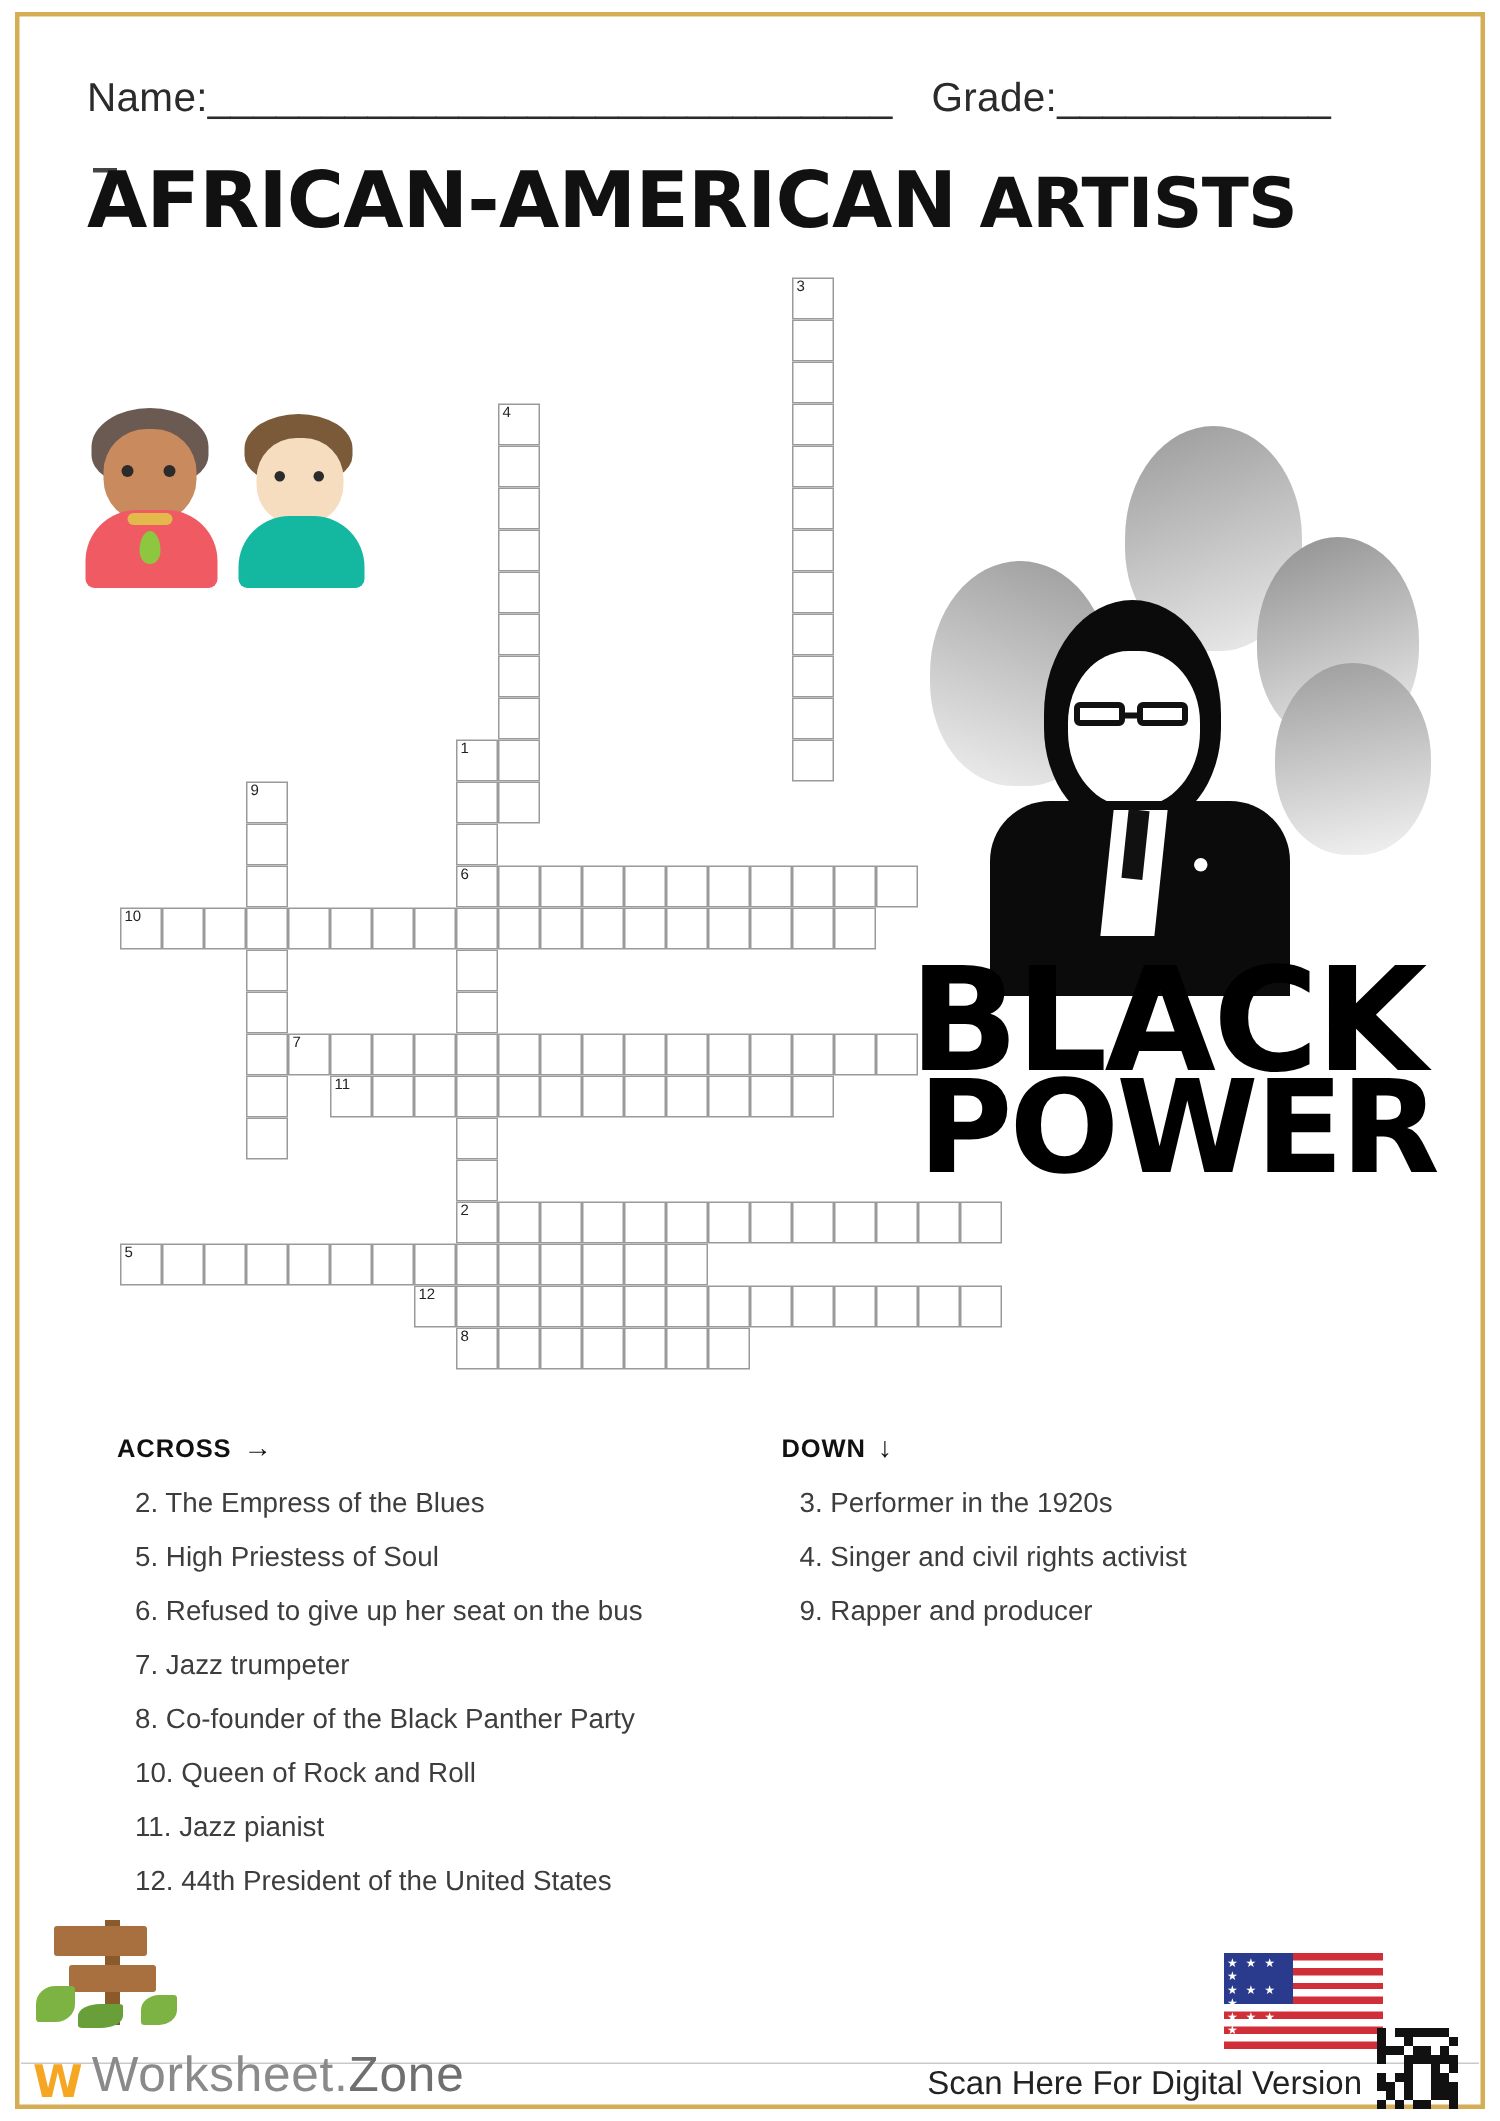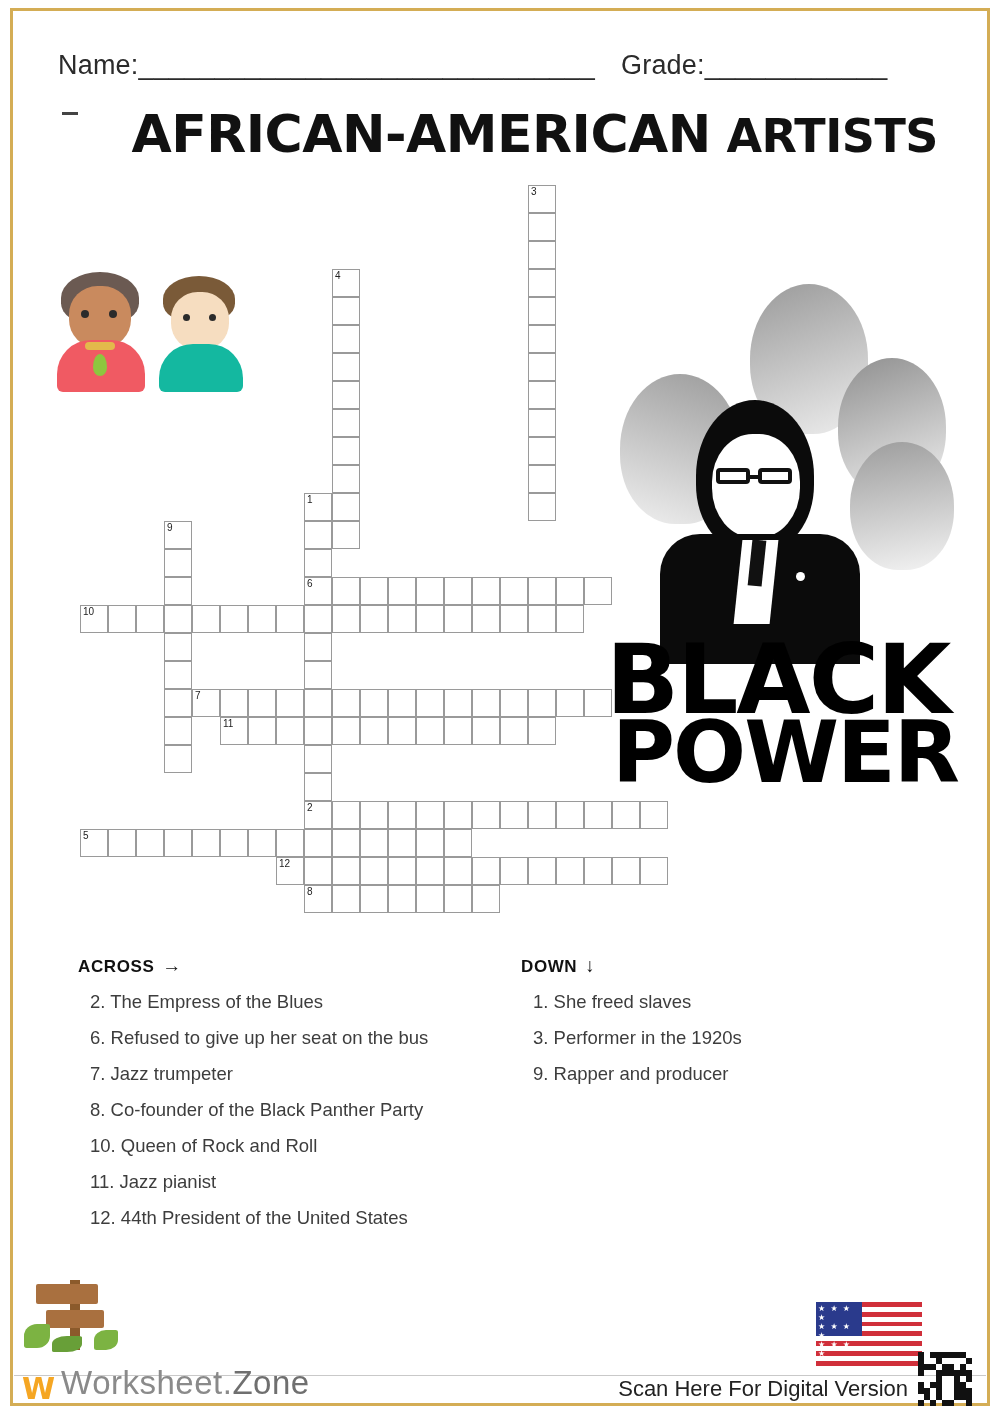--- a/index.html
+++ b/index.html
@@ -29,21 +29,21 @@
     color: #2b2b2b;
     letter-spacing: .2px;
   }
   .namerow .nm { white-space: pre; }
   .namerow .gap { width: 26px; }
 
   .title {
     position: absolute;
     left: 58px; top: 104px;
     width: 880px;
-    text-align: right;
+    text-align: left;
     font-family: "DejaVu Sans", sans-serif;
     font-weight: bold;
     font-size: 46px;
     letter-spacing: -0.5px;
     color: #111;
     text-transform: uppercase;
   }
   .title .first { font-size: 52px; }
   .dash {
     position: absolute;
@@ -369,35 +369,36 @@
   <div class="bptext black">BLACK</div>
 </div>
 
 <div class="clues">
   <div class="col across">
     <h3>
       <span>ACROSS</span><span class="arrow">→</span>
     </h3>
     <div id="across-list">
         <div class="clue">2. The Empress of the Blues</div>
+        <div class="clue">5. High Priestess of Soul</div>
         <div class="clue">6. Refused to give up her seat on the bus</div>
         <div class="clue">7. Jazz trumpeter</div>
         <div class="clue">8. Co-founder of the Black Panther Party</div>
         <div class="clue">10. Queen of Rock and Roll</div>
         <div class="clue">11. Jazz pianist</div>
         <div class="clue">12. 44th President of the United States</div>
       </div>
   </div>
   <div class="col down">
     <h3>
       <span>DOWN</span><span class="arrow">↓</span>
     </h3>
     <div id="down-list">
-        <div class="clue">1. She freed slaves</div>
         <div class="clue">3. Performer in the 1920s</div>
+        <div class="clue">4. Singer and civil rights activist</div>
         <div class="clue">9. Rapper and producer</div>
       </div>
   </div>
 </div>
 
 <div class="signpost">
   <div class="post" style="left:48px; top:18px; width:10px; height:70px;"></div>
   <div class="plank" style="left:14px; top:22px; width:62px; height:20px;"></div>
   <div class="plank" style="left:24px; top:48px; width:58px; height:18px;"></div>
   <div class="leaf" style="left:2px;  top:62px; width:26px; height:24px;"></div>

